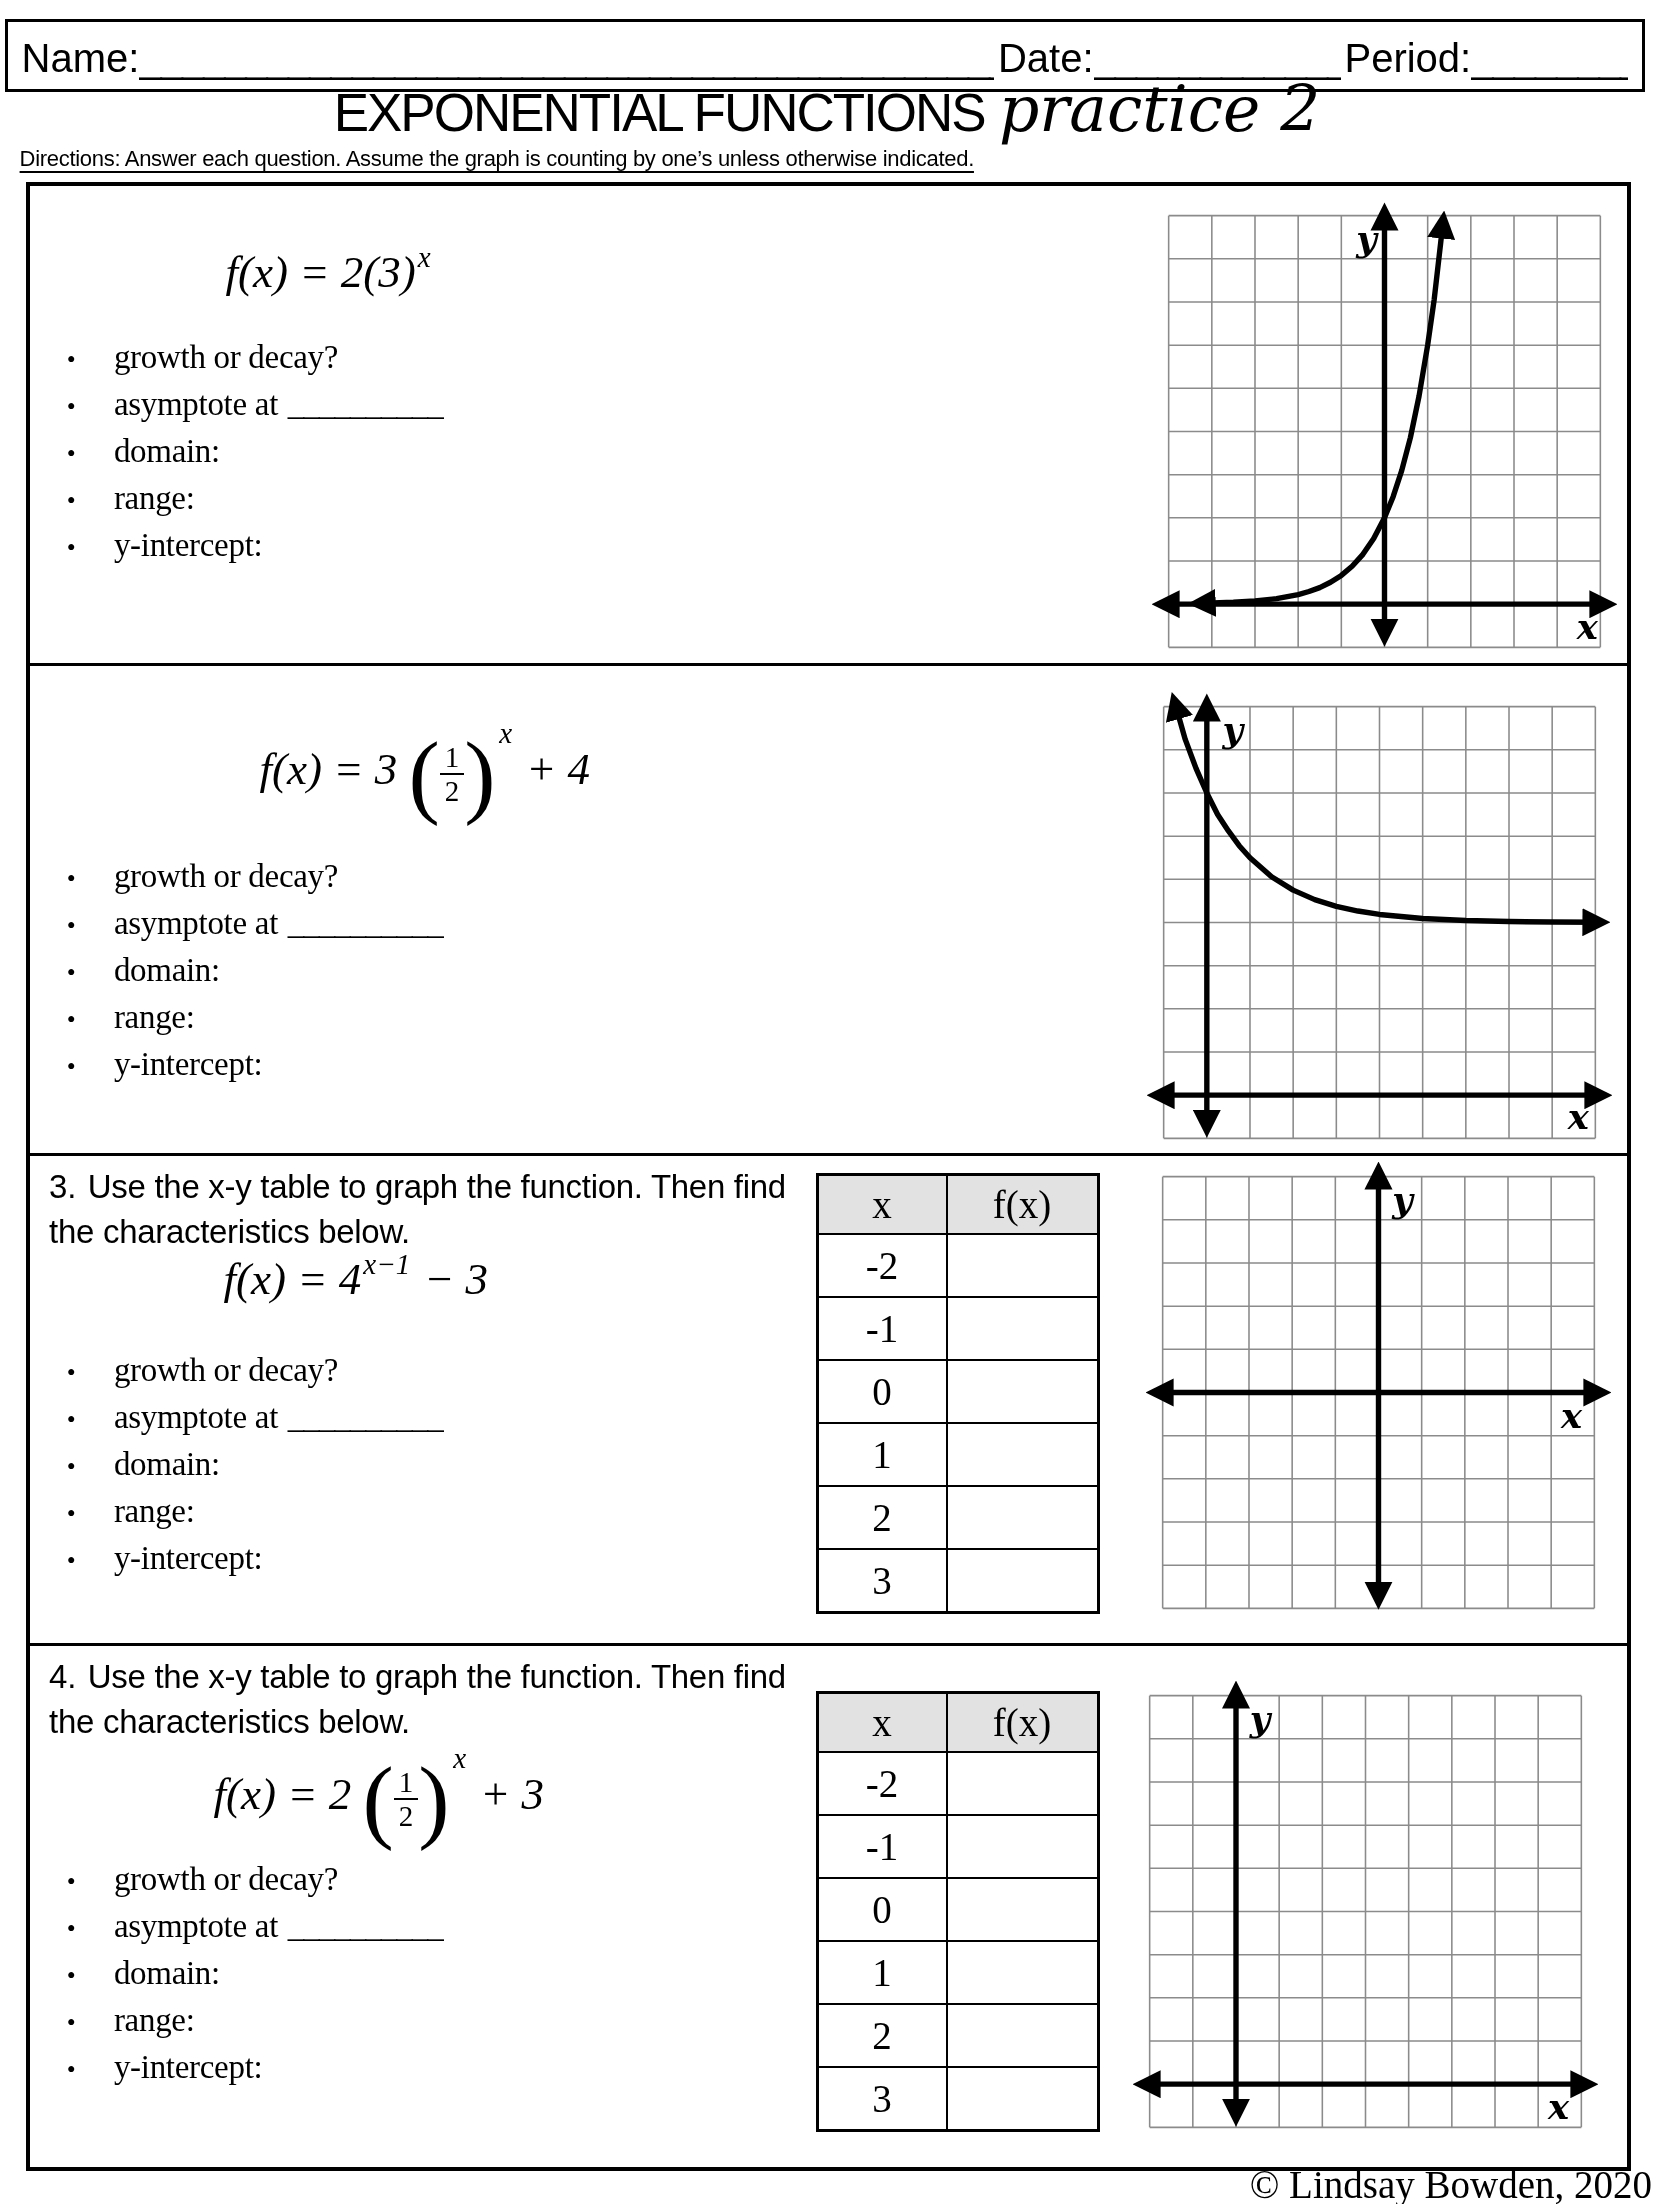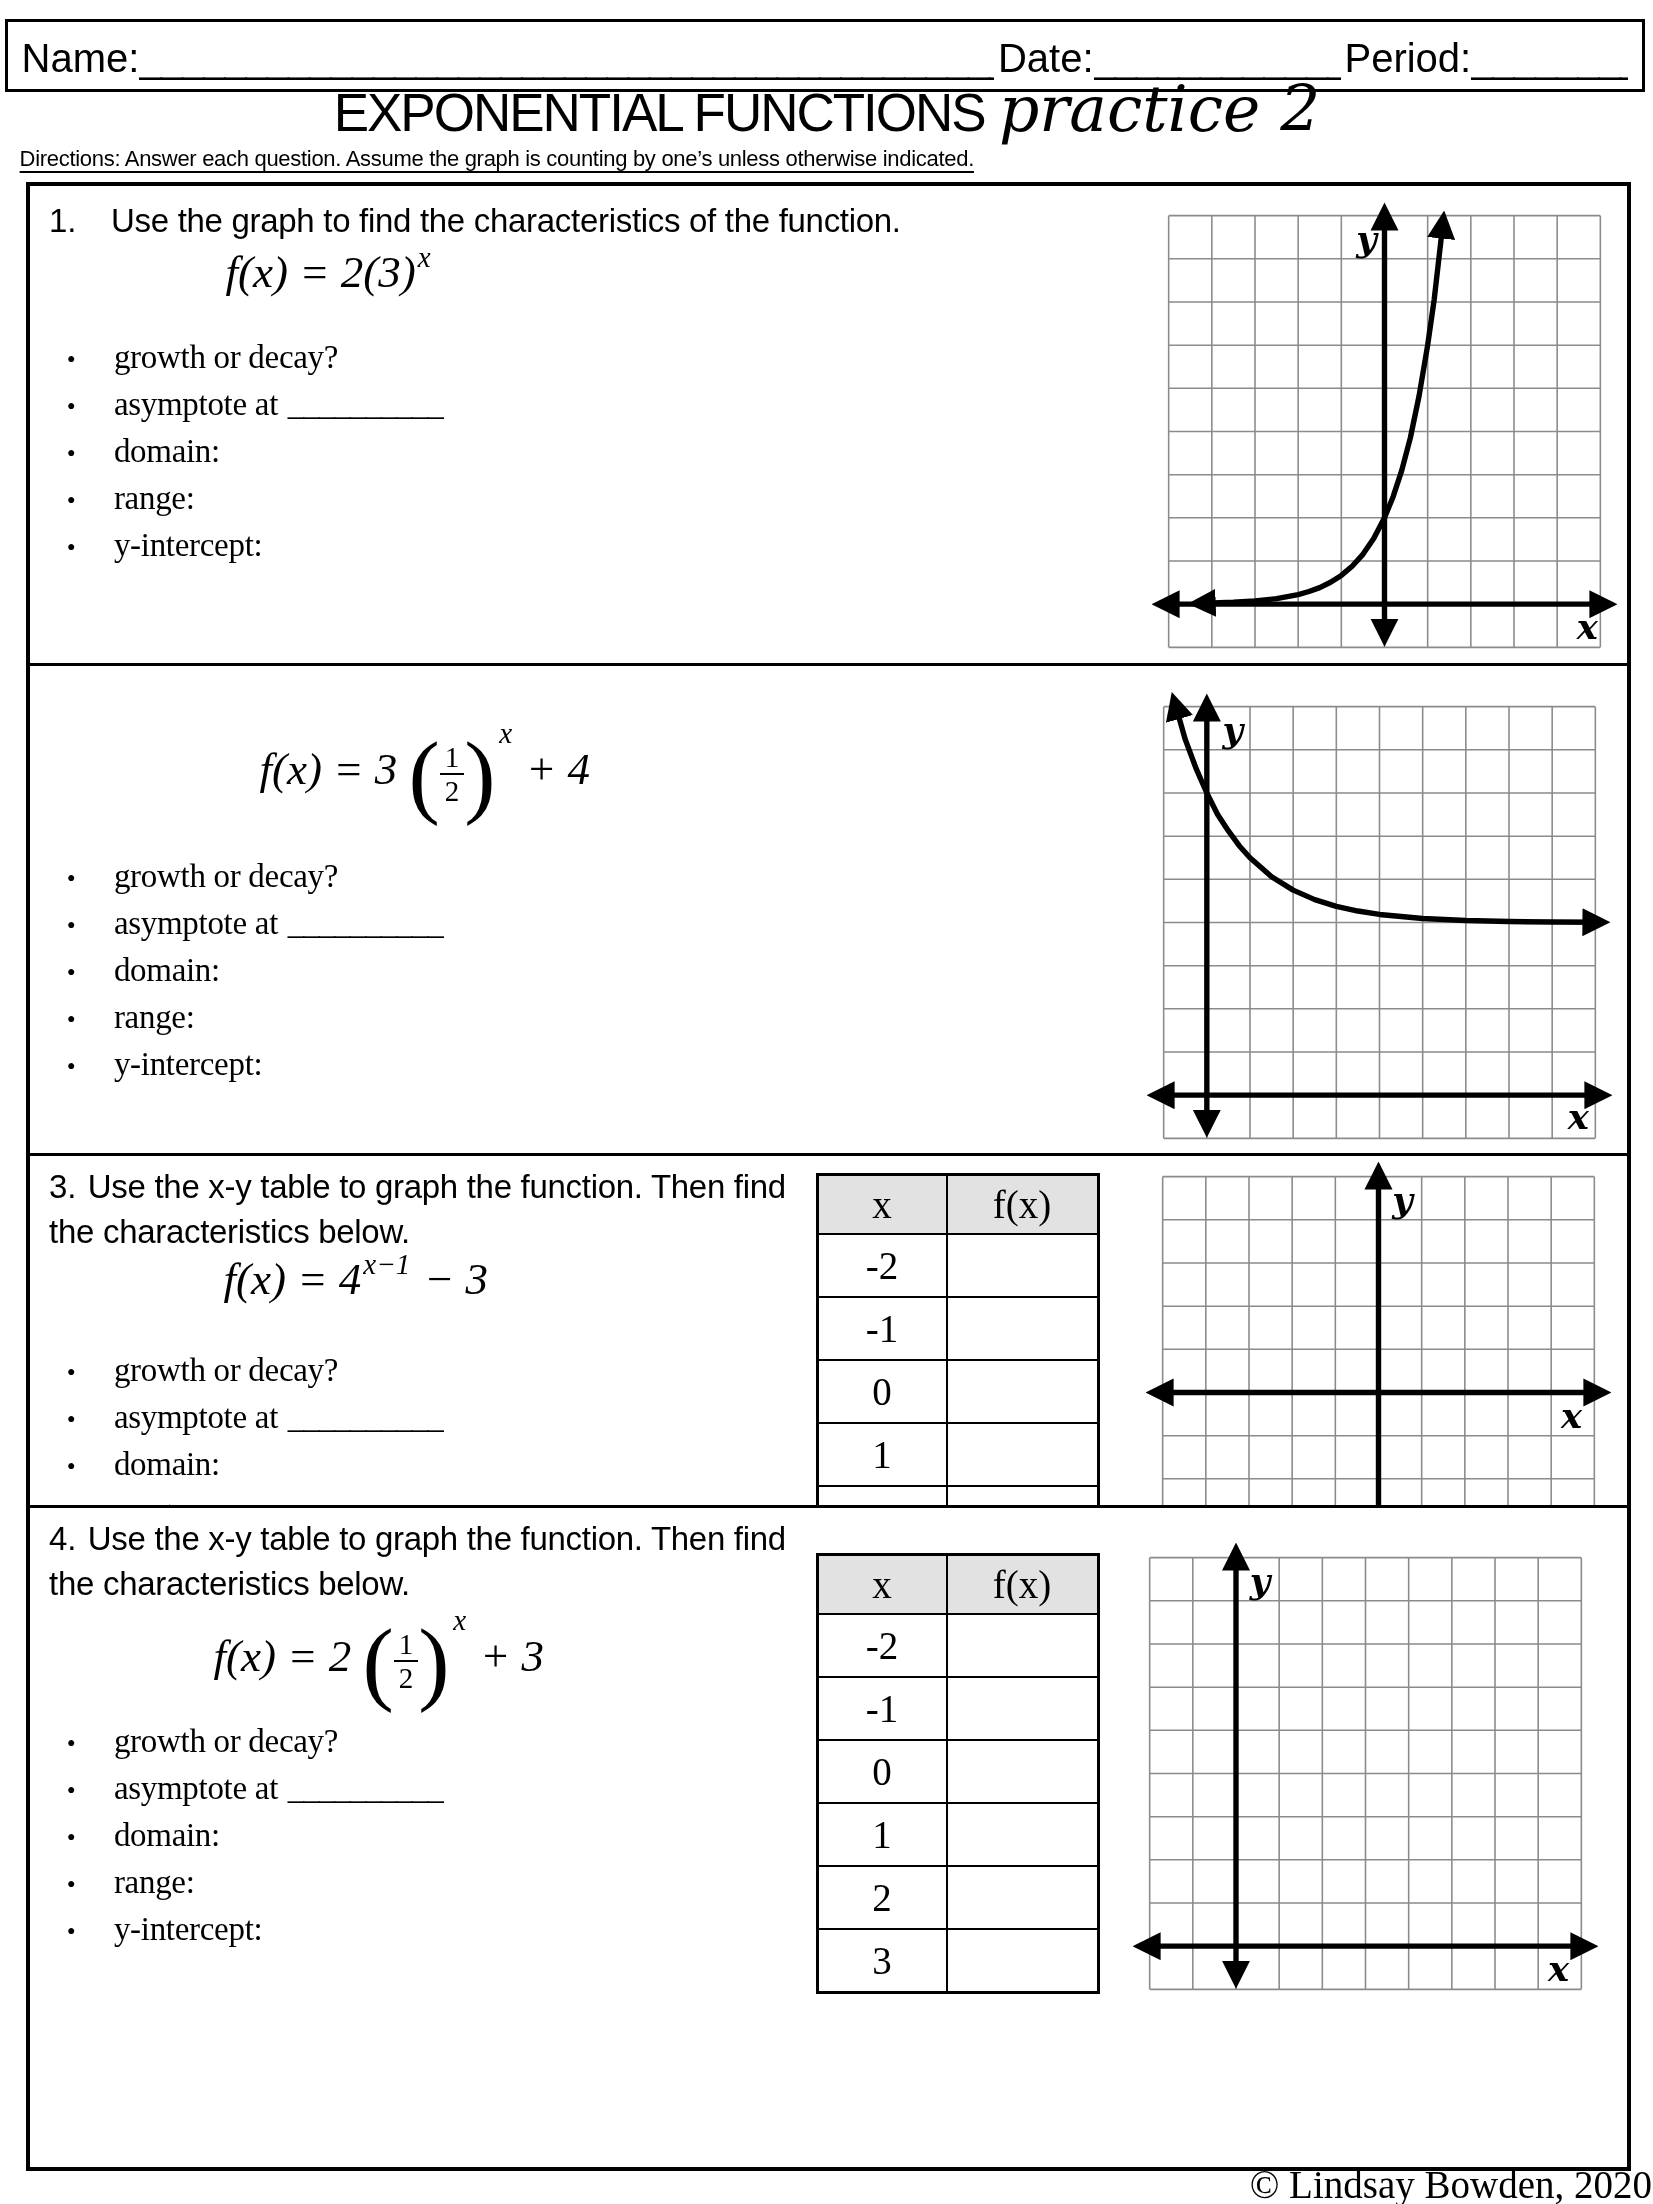--- a/index.html
+++ b/index.html
@@ -19,21 +19,21 @@
   .title{position:absolute;top:78px;left:0;width:100%;text-align:center;white-space:nowrap;line-height:63px;}
   .title-main{font-size:53px;letter-spacing:-2px;}
   .title-script{font-family:"DejaVu Serif",serif;font-style:italic;font-size:63px;margin-left:9.8px;}
 
   .directions{position:absolute;left:19.6px;top:146px;font-size:22px;letter-spacing:-0.3px;
     text-decoration:underline;text-underline-offset:4.9px;}
 
   
   .main-box{position:absolute;left:25.5px;top:182px;width:1605px;height:1989px;border:4.9px solid #000;box-sizing:border-box;}
   .row{position:relative;box-sizing:border-box;border-bottom:3.9px solid #000;overflow:hidden;}
-  .row1{height:480px;} .row2{height:490px;} .row3{height:352px;} .row4{height:518px;border-bottom:none;}
+  .row1{height:480px;} .row2{height:490px;} .row3{height:490px;} .row4{height:518px;border-bottom:none;}
 
   .prompt{position:absolute;left:19.6px;top:11.8px;font-size:33px;line-height:45px;letter-spacing:-0.3px;width:1039px;}
   .row3 .prompt,.row4 .prompt{width:745px;top:7.8px;}
   .pnum{margin-right:11.8px;}
   .row1 .pnum{margin-right:35px;}
 
   
   .eq{position:absolute;font-family:Liberation Serif, serif;font-style:italic;font-size:45px;white-space:nowrap;}
   .row1 .eq{left:196px;top:55px;}
   .row2 .eq{left:230px;top:51px;}
@@ -100,23 +100,20 @@
   <div class="title">
     <span class="title-main">EXPONENTIAL FUNCTIONS</span>
     <span class="title-script">practice 2</span>
   </div>
 
   <div class="directions">Directions: Answer each question. Assume the graph is counting by one’s unless otherwise indicated.</div>
 
   <div class="main-box">
 
     <section class="row row1">
-      <div class="prompt">
-        <span class="pnum">1.</span><span>Use the graph to find the characteristics of the function.</span>
-      </div>
       <div class="eq">
         <span>f(x) = 2(3)</span><sup class="sup">x</sup>
       </div>
       <div class="bullets">
         <div class="bullet"><span class="dot">•</span><span>growth or decay?</span></div>
         <div class="bullet"><span class="dot">•</span><span>asymptote at</span><span class="bblank">__________</span></div>
         <div class="bullet"><span class="dot">•</span><span>domain:</span></div>
         <div class="bullet"><span class="dot">•</span><span>range:</span></div>
         <div class="bullet"><span class="dot">•</span><span>y-intercept:</span></div>
       </div>

